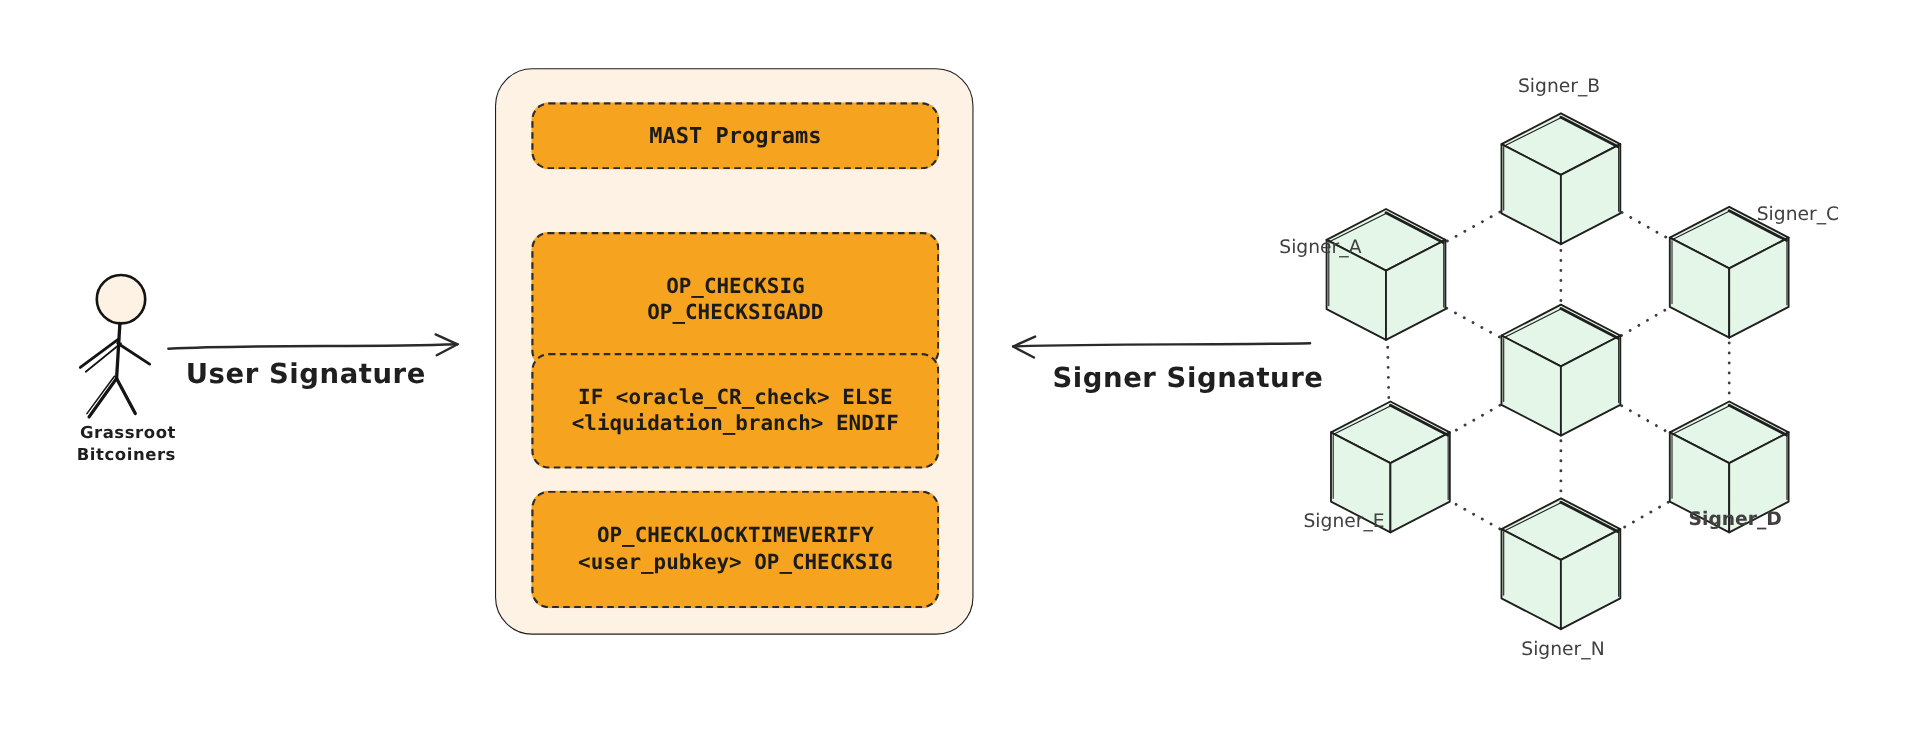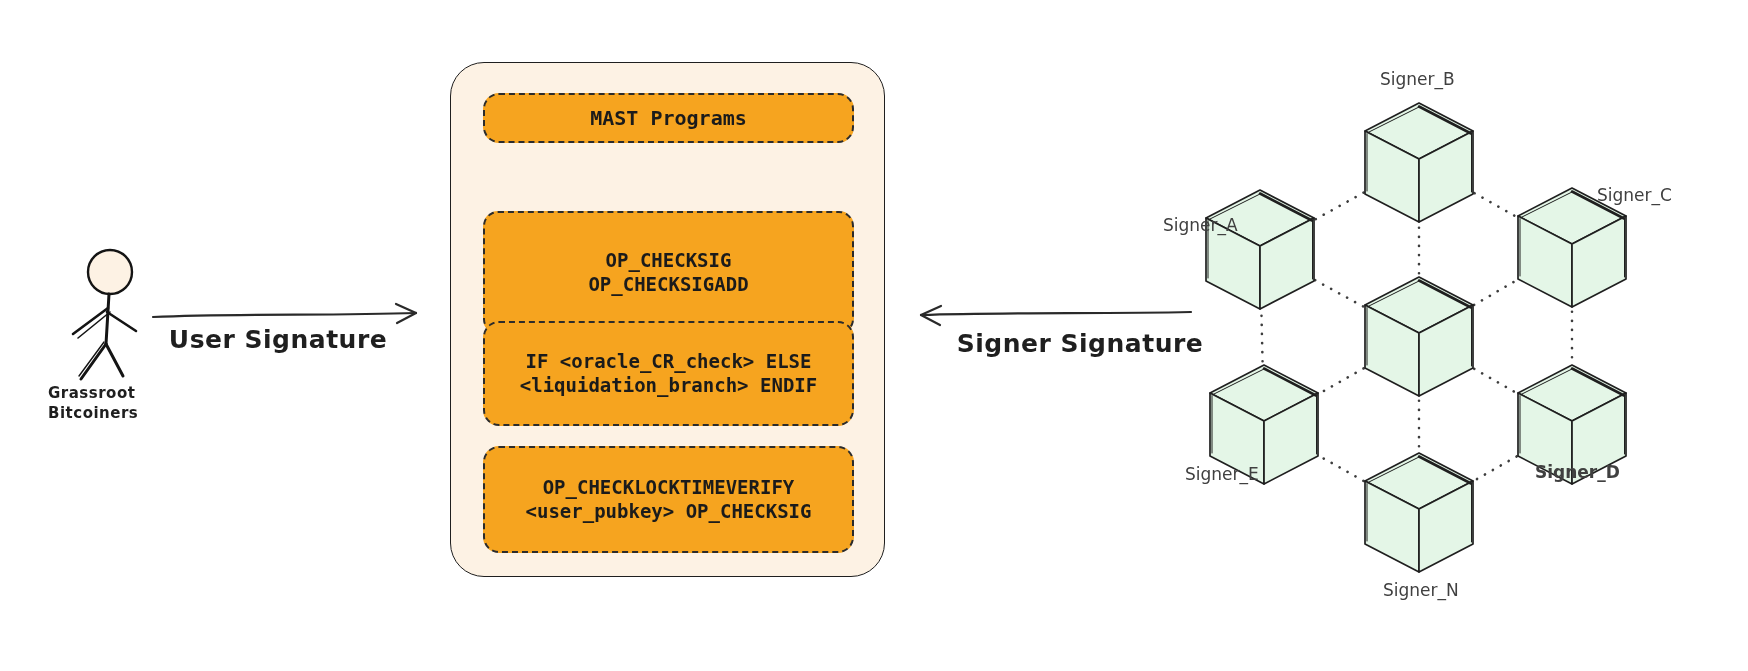--- a/index.html
+++ b/index.html
@@ -16,21 +16,21 @@
 
   
   .hand{
     font-family:"DejaVu Sans","Liberation Sans",sans-serif;
     font-weight:600;
     color:#1f1f1f;
     letter-spacing:0.5px;
   }
   .arrow-label{font-size:25px;text-align:center;}
   .actor-label{
-    font-size:15px;text-align:left;line-height:1.35;
+    font-size:15px;text-align:right;line-height:1.35;
     white-space:pre-line;
   }
 
   
   .script-container{
     left:450px;top:62px;width:435px;height:515px;
     background:#fdf2e4;
     border:1.6px solid #1f1f1f;
     border-radius:34px;
     box-sizing:border-box;
@@ -44,21 +44,21 @@
     box-sizing:border-box;
     display:flex;align-items:center;justify-content:center;
     text-align:center;
   }
   .codebox span{
     font-family:"DejaVu Sans Mono","Liberation Mono",monospace;
     font-size:19px;font-weight:600;color:#1b1b1b;
     white-space:pre-line;line-height:1.22;
   }
   .codebox.box-0 span{font-size:20px;}
-  .box-0{top:30px;height:50px;}
+  .box-0{top:30px;height:61px;}
   .box-1{top:148px;height:123px;border-radius:15px;}
   .box-2{top:258px;height:105px;}
   .box-3{top:383px;height:107px;}
 
   
   .signer-label{
     font-size:17px;font-weight:500;color:#404040;
     font-family:"DejaVu Sans","Liberation Sans",sans-serif;
     white-space:nowrap;
   }

